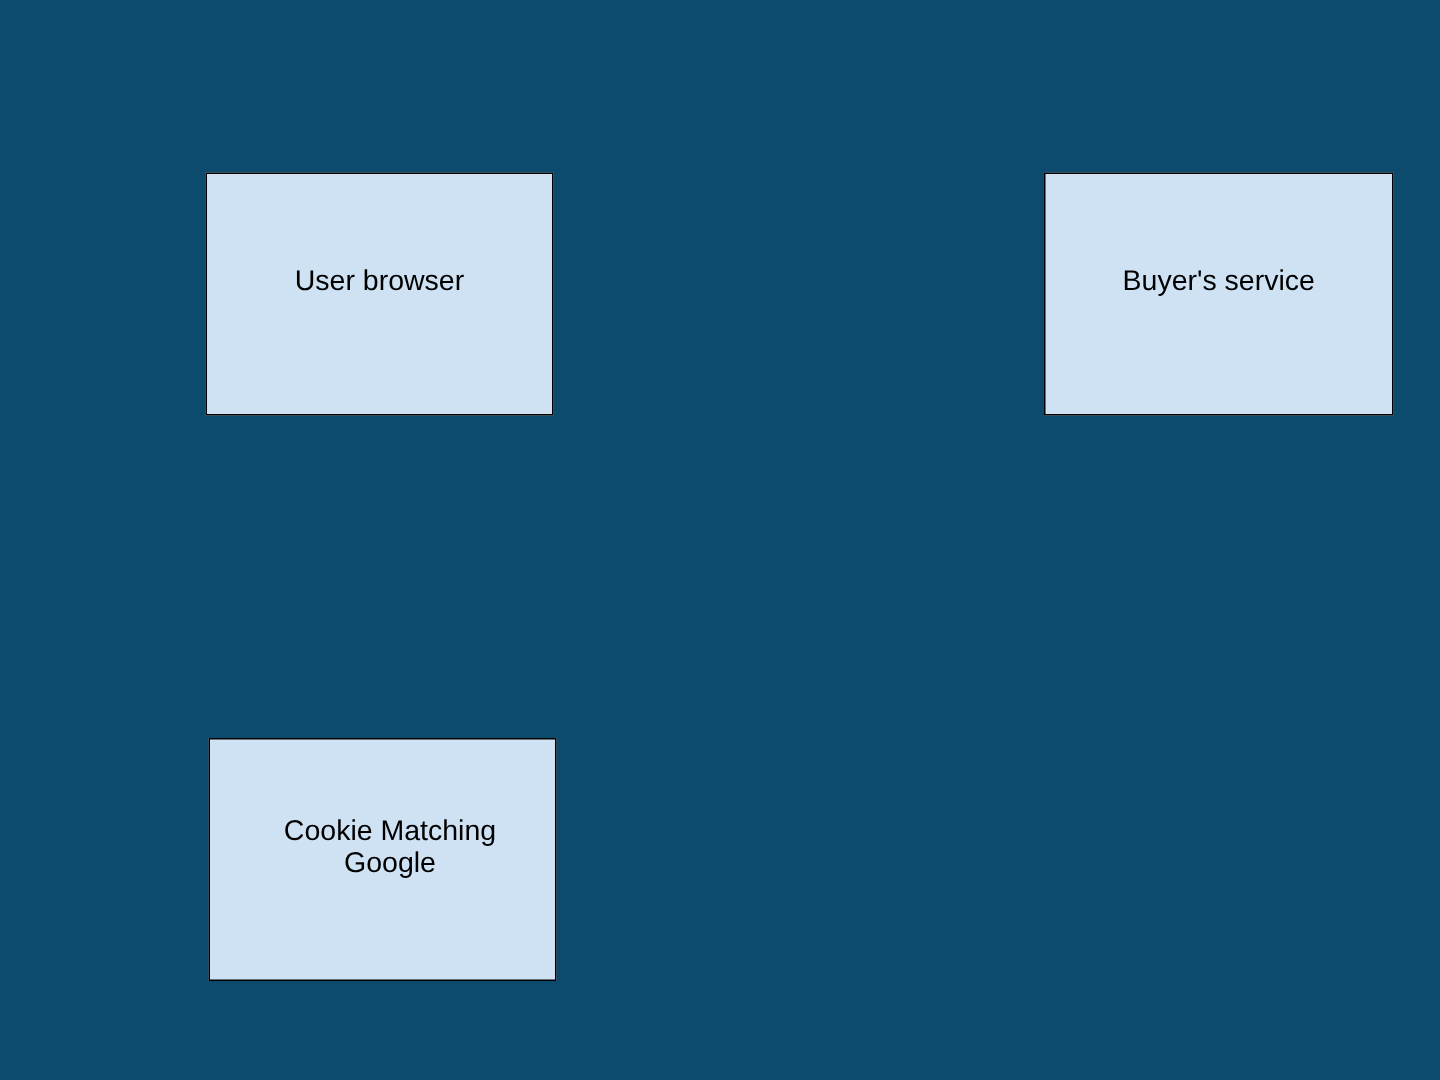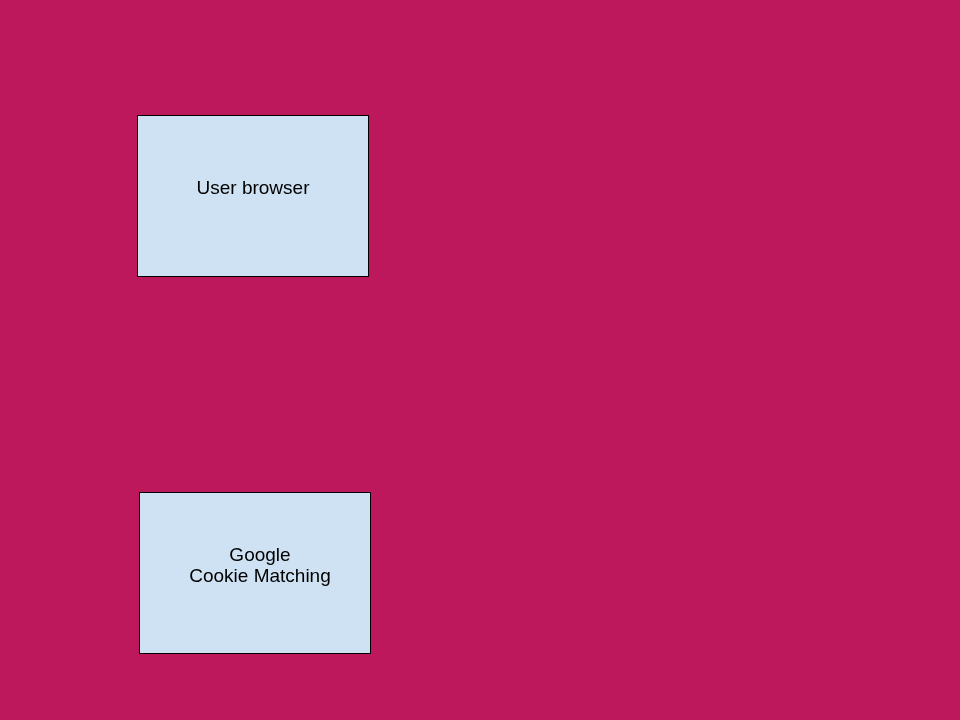--- a/index.html
+++ b/index.html
@@ -4,21 +4,21 @@
 <style>
   html, body {
     margin: 0;
     padding: 0;
     background: #000000;
   }
   .canvas {
     position: relative;
     width: 960px;
     height: 720px;
-    background: #be185d;
+    background: #0c4a6e;
     overflow: hidden;
     font-family: "Liberation Sans", sans-serif;
     text-decoration: underline;
   }
   .node {
     position: absolute;
     background: #cfe2f3;
     border: 1px solid #000000;
     box-sizing: border-box;
     display: flex;
@@ -63,21 +63,26 @@
 <body>
 
 <div class="canvas">
 
   <div class="node" id="node-user-browser">
     <div class="node-label">
       <div>User browser</div>
     </div>
   </div>
 
+  <div class="node" id="node-buyers-service">
+    <div class="node-label">
+      <div>Buyer's service</div>
+    </div>
+  </div>
 
   <div class="node" id="node-google-cms">
     <div class="node-label">
+      <div>Cookie Matching</div>
       <div>Google</div>
-      <div>Cookie Matching</div>
     </div>
   </div>
 
 </div>
 
 </body></html>

